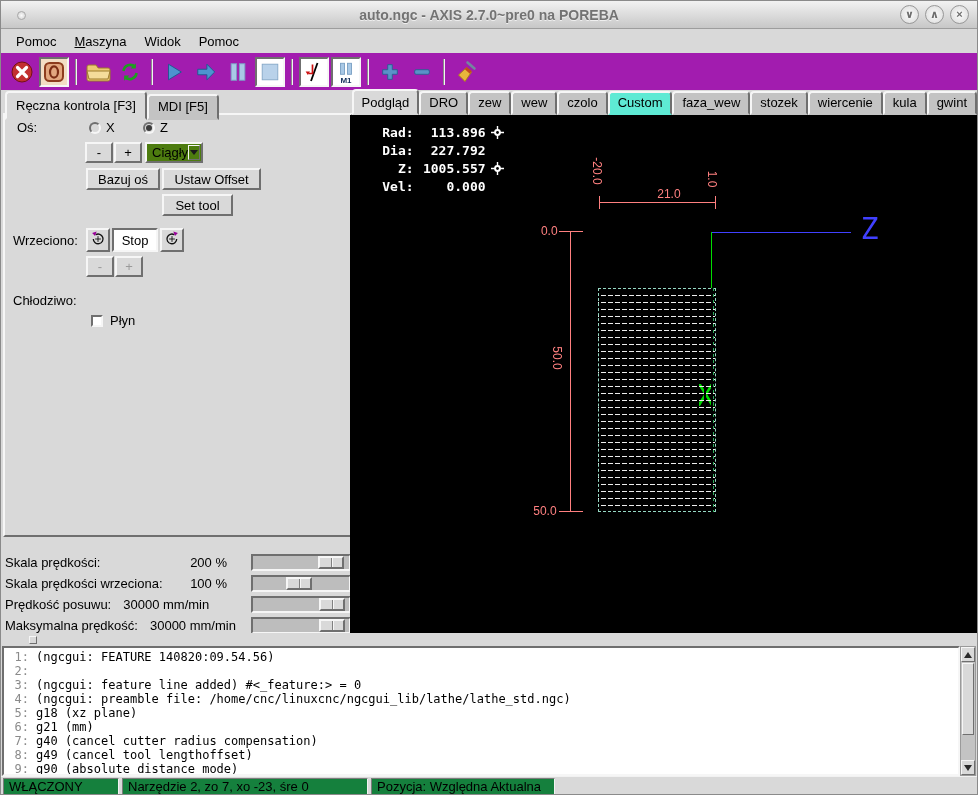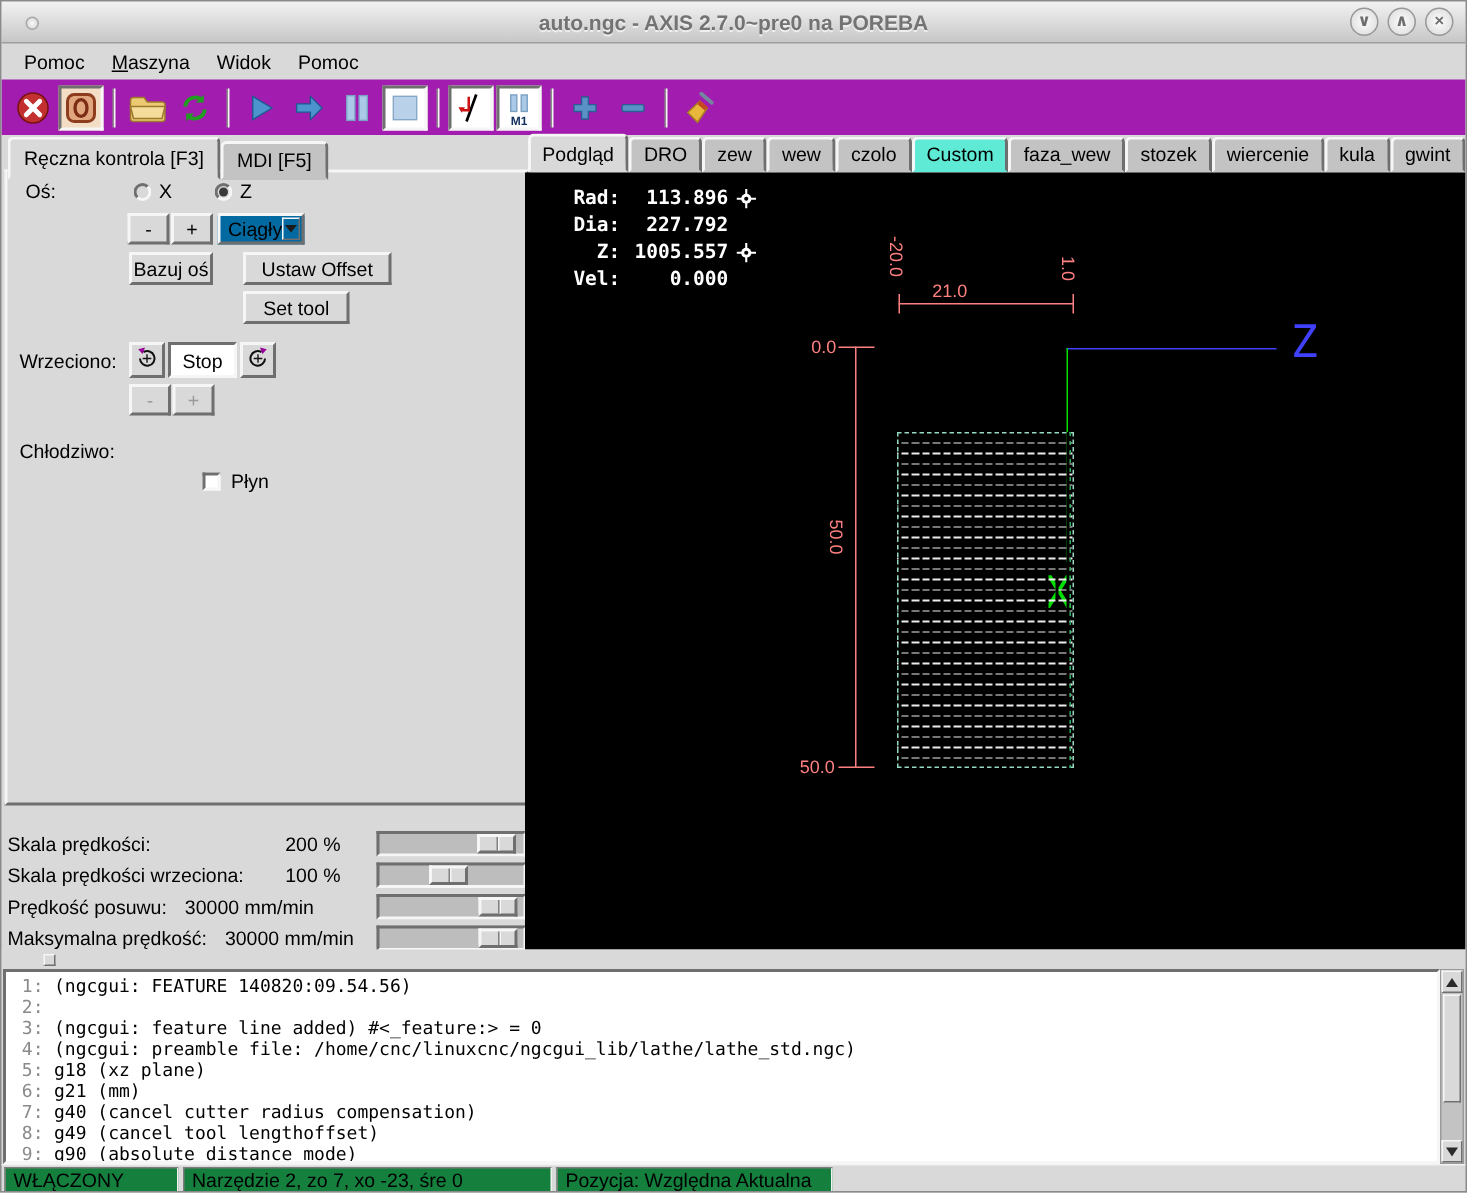--- a/index.html
+++ b/index.html
@@ -58,28 +58,28 @@
     border:2px solid; border-color:#f6f6f6 #6f6f6f #6f6f6f #f6f6f6; background:#d9d9d9; }
   .btn.pressed { border-color:#6f6f6f #f6f6f6 #f6f6f6 #6f6f6f; background:#fff; }
   .btn.disabled { color:#9a9a9a; }
 
   .radio { display:flex; align-items:center; gap:5px; }
   .radio .ind { width:12px; height:12px; border-radius:50%;
     border:2px solid; border-color:#6f6f6f #f6f6f6 #f6f6f6 #6f6f6f; background:#d9d9d9; position:relative; }
   .radio.selected .ind::after { content:""; position:absolute; inset:1px; border-radius:50%; background:#3b3b3b; }
 
   .combo { display:flex; align-items:center; border:2px solid;
-    border-color:#f6f6f6 #6f6f6f #6f6f6f #f6f6f6; background:#0369a1; padding-left:5px; }
+    border-color:#f6f6f6 #6f6f6f #6f6f6f #f6f6f6; background:#4d7c0f; padding-left:5px; }
   .combo .arrowbox { margin-left:auto; width:16px; height:15px; margin-right:1px;
     border:1px solid; border-color:#f6f6f6 #6f6f6f #6f6f6f #f6f6f6;
     display:flex; align-items:center; justify-content:center; }
   .combo .arrowbox::after { content:""; width:0; height:0;
     border-left:4px solid transparent; border-right:4px solid transparent; border-top:5px solid #1a1a1a; }
 
-  .checkbox { display:flex; align-items:center; gap:7px;margin-left:44px; }
+  .checkbox { display:flex; align-items:center; gap:7px; }
   .checkbox .box { width:12px; height:12px; background:#fff;
     border:2px solid; border-color:#6f6f6f #f6f6f6 #f6f6f6 #6f6f6f; }
 
   
   .sliders { position:absolute; left:0; top:462px; width:354px; }
   .srow { height:21px; display:flex; align-items:center; }
   .srow .lblgrp { width:250px; display:flex; padding-left:4px; align-items:baseline; }
   .srow.spread .slbl { flex:1; }
   .srow.spread .sval { padding-right:24px; }
   .srow.inline .sval { margin-left:12px; }
@@ -297,21 +297,21 @@
         <span>Z</span>
       </span>
 
       <span class="abs btn" style="left:80px;top:27px;width:28px;height:21px;">-</span>
       <span class="abs btn" style="left:109px;top:27px;width:28px;height:21px;">+</span>
       <span class="abs combo" style="left:140px;top:27px;width:58px;height:21px;">
         <span>Ciągły</span>
         <span class="arrowbox"></span>
       </span>
 
-      <span class="abs btn" style="left:81px;top:53px;width:56px;height:22px;">Bazuj oś</span>
+      <span class="abs btn" style="left:81px;top:53px;width:74px;height:22px;">Bazuj oś</span>
       <span class="abs btn" style="left:157px;top:53px;width:99px;height:22px;">Ustaw Offset</span>
       <span class="abs btn" style="left:157px;top:79px;width:71px;height:22px;">Set tool</span>
 
       <span class="abs" style="left:8px;top:118px;">Wrzeciono:</span>
       <span class="abs btn" style="left:81px;top:113px;width:24px;height:24px;">
         <span><svg width="18" height="18" viewBox="0 0 20 20" style="transform:scaleX(-1)">
               <path d="M15.2 10a5.4 5.4 0 1 1-2.6-4.7" fill="none" stroke="#111" stroke-width="1.5"></path>
               <path d="M11.5 1.8l5 1.4-3.2 3.4z" fill="#990099"></path>
               <path d="M10 6.8v6.4M6.8 10h6.4" stroke="#111" stroke-width="1"></path>
             </svg></span>
@@ -414,21 +414,21 @@
                 <circle cx="6.5" cy="6.5" r="1.4" fill="#000"></circle>
               </svg></span>
           </div>
         <div class="dro-line">
             <span class="dro-lbl">Vel:</span>
             <span class="dro-val">0.000</span>
           </div>
       </div>
 
       <span class="dim rot" style="left:247px;top:56px;">-20.0</span>
-      <span class="dim" style="left:272px;top:72px;width:80px;text-align:left;">21.0</span>
+      <span class="dim" style="left:251px;top:72px;width:80px;text-align:right;">21.0</span>
       <span class="dline" style="left:249px;top:87px;width:117px;height:1px;"></span>
       <span class="dline" style="left:249px;top:81px;width:1px;height:13px;"></span>
       <span class="dline" style="left:365px;top:81px;width:1px;height:13px;"></span>
       <span class="dim rot" style="left:362px;top:64px;">1.0</span>
 
       <span class="dim" style="left:182px;top:109px;width:26px;text-align:right;">0.0</span>
       <span class="dline" style="left:209px;top:116px;width:24px;height:1px;"></span>
       <span class="dline" style="left:220px;top:116px;width:1px;height:281px;"></span>
       <span class="dline" style="left:209px;top:396px;width:24px;height:1px;"></span>
       <span class="dim rot" style="left:207px;top:243px;">50.0</span>

